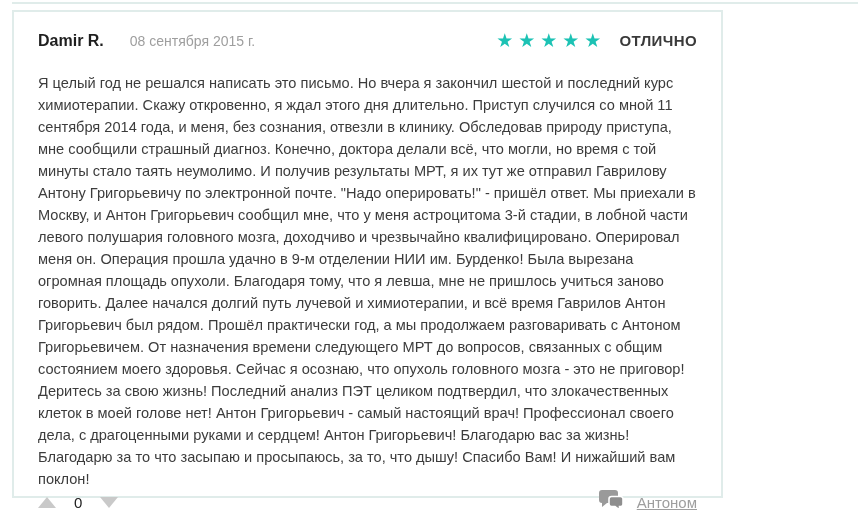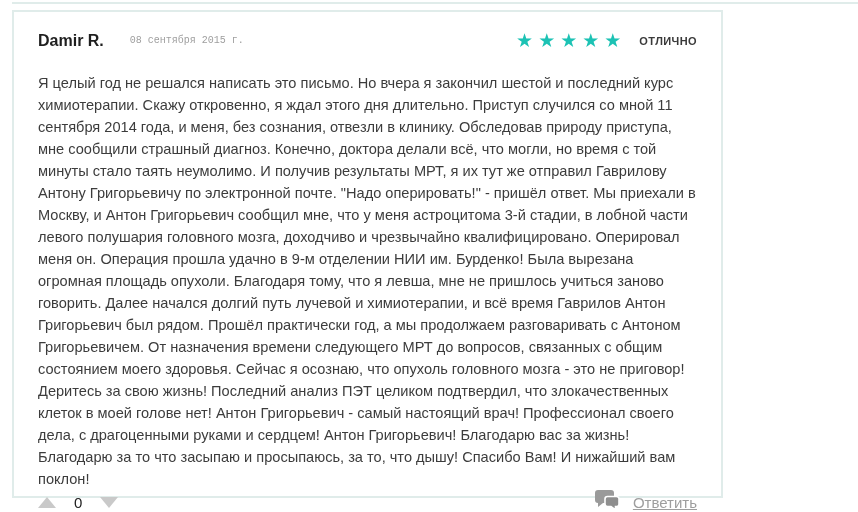--- a/index.html
+++ b/index.html
@@ -29,38 +29,37 @@
     display: flex;
     align-items: center;
   }
   .author-name {
     font-size: 16px;
     font-weight: bold;
     color: #1f1f1f;
   }
   .review-date {
     margin-left: 26px;
-    font-size: 10px;
+    font-size: 14px;
     color: #9e9e9e;
-    font-family: Liberation Mono, monospace;
   }
   .header-spacer { flex: 1; }
   .star-rating {
     display: flex;
     align-items: center;
     gap: 5px;
   }
   .star {
     color: var(--star-color, #1cc2b4);
     font-size: 19px;
     line-height: 1;
   }
   .rating-label {
     margin-left: 18px;
-    font-size: 11px;
+    font-size: 15px;
     font-weight: bold;
     letter-spacing: 0.4px;
     color: #3a3a3a;
     text-transform: uppercase;
   }
   .review-body {
     margin-top: 22px;
     font-size: 14.6px;
     line-height: 22px;
     color: #3c3c3c;
@@ -137,17 +136,17 @@
       <span class="vote-count">0</span>
       <span class="vote-down-arrow"></span>
     </div>
     <div class="reply-group">
       <span class="reply-icon">
         <svg width="28" height="24" viewBox="0 0 28 24">
           <path d="M2 3 a3 3 0 0 1 3-3 h13 a3 3 0 0 1 3 3 v7 a3 3 0 0 1 -3 3 h-8 l-5 4 v-4 h-0 a3 3 0 0 1 -3-3 z" fill="#9a9a9a"></path>
           <path d="M12 9 a2.5 2.5 0 0 1 2.5-2.5 h9 a2.5 2.5 0 0 1 2.5 2.5 v5 a2.5 2.5 0 0 1 -2.5 2.5 h-1 v3.5 l-4.5-3.5 h-3.5 a2.5 2.5 0 0 1 -2.5-2.5 z" fill="#8e8e8e" stroke="#ffffff" stroke-width="1.6"></path>
         </svg>
       </span>
-      <span class="reply-link">Ответить</span>
+      <span class="reply-link">Антоном</span>
     </div>
   </div>
 
 </div>
 
 </body></html>

